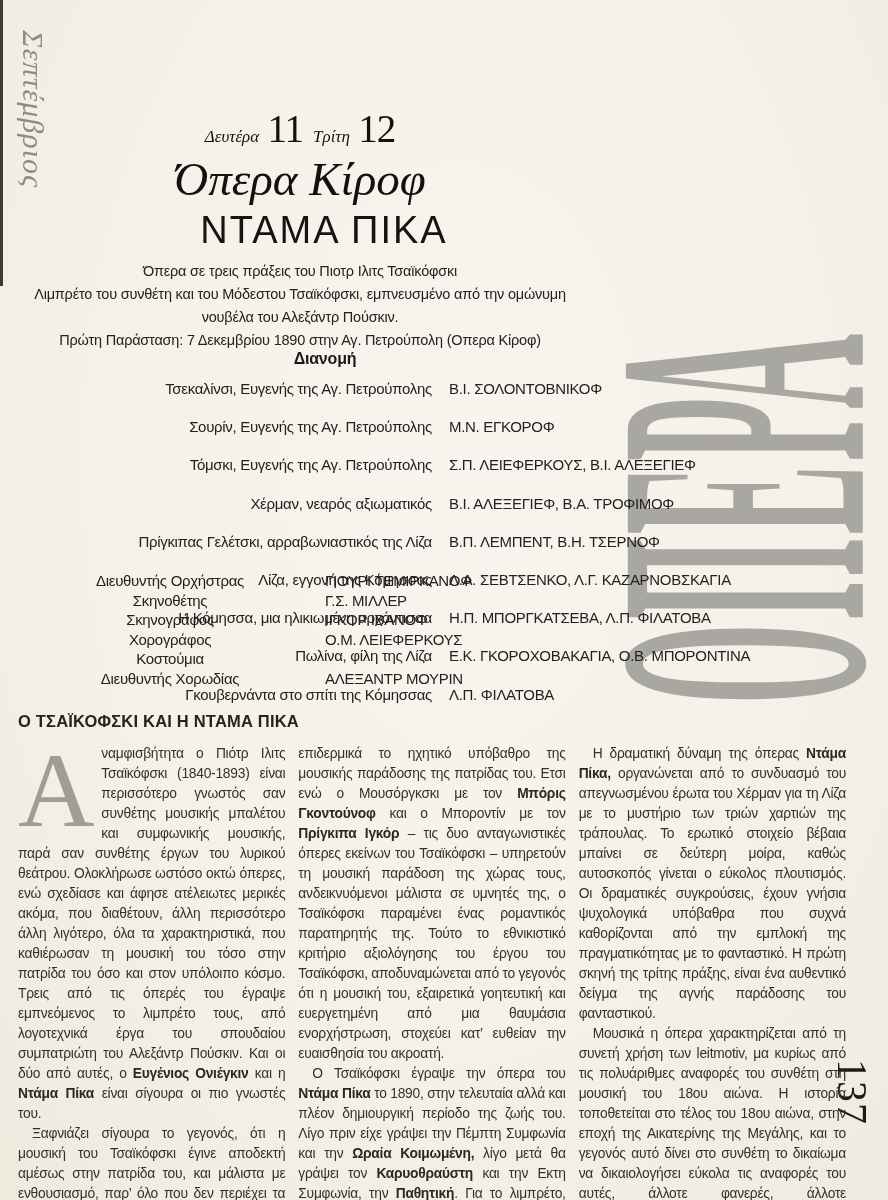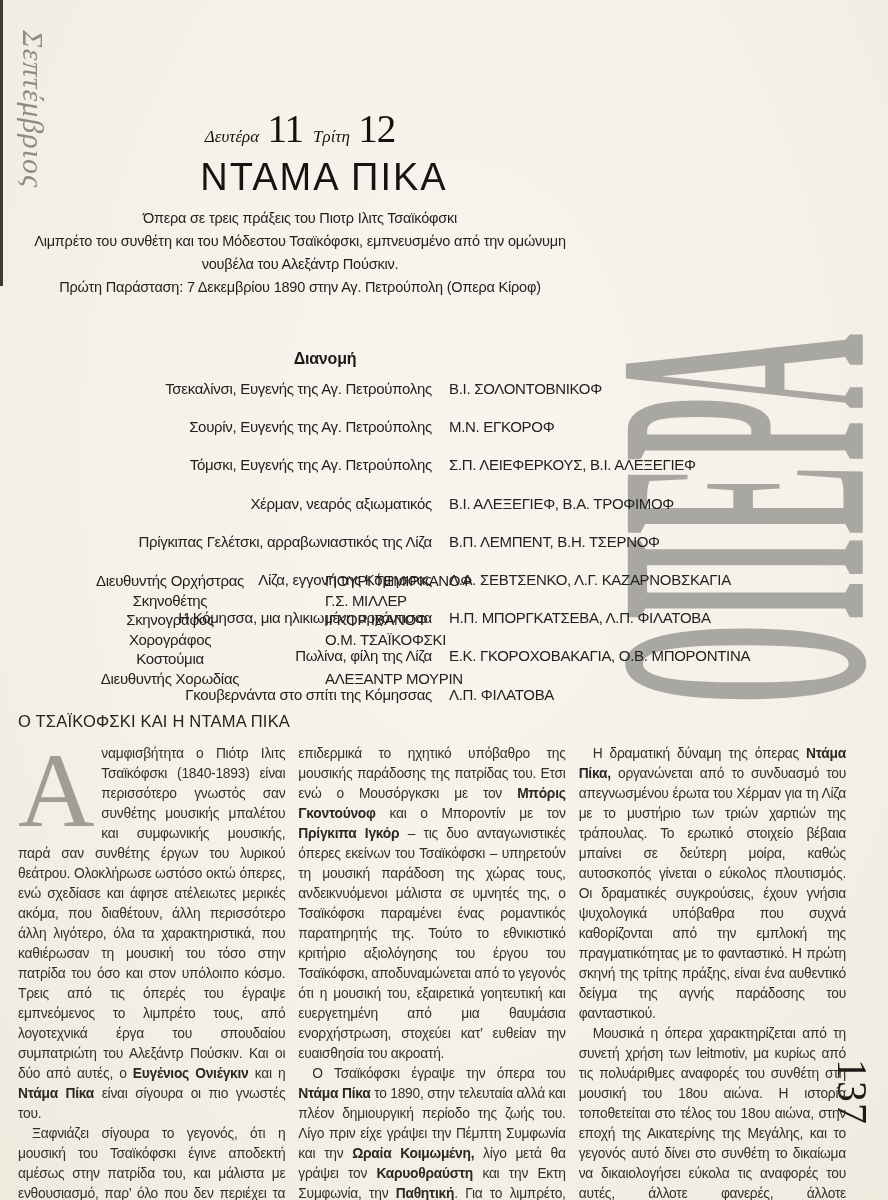--- a/index.html
+++ b/index.html
@@ -64,21 +64,21 @@
   .credits{position:absolute;left:30px;top:571px;width:640px;z-index:1;}
   .credits-grid{display:grid;grid-template-columns:280px 330px;column-gap:15px;}
   .credits-grid .clabel{text-align:center;}
   .credits-grid .clabel,.credits-grid .cvalue{
     font-size:15px;line-height:19.6px;letter-spacing:-0.3px;color:#24221f;white-space:nowrap;min-height:19.6px;
   }
 
   
   .article{position:absolute;left:18px;top:712px;width:828px;z-index:1;}
   .article h4{
-    margin:0 0 13px 0;font-size:16.5px;font-weight:normal;
+    margin:0 0 13px 0;font-size:16.5px;font-weight:bold;
     letter-spacing:0.2px;color:#2b201c;
   }
   .columns{display:flex;gap:13px;}
   .col{flex:1 1 0;min-width:0;}
   .apara{
     margin:0;font-size:13.8px;line-height:20px;letter-spacing:-0.25px;
     text-align:justify;color:#34312c;
   }
   .apara.indent{text-indent:14px;}
   .apara b{font-weight:bold;color:#2b2824;}
@@ -107,20 +107,21 @@
   <div class="scan-edge"></div>
 
   <div class="month">Σεπτέμβριος</div>
 
   <div class="watermark-wrap">
     <span class="watermark">ΟΠΕΡΑ</span>
   </div>
 
   <header class="masthead">
     <div class="dates"><span class="day">Δευτέρα </span><span class="num">11</span><span class="day">Τρίτη </span><span class="num">12</span></div>
+    <div class="company">Όπερα Κίροφ</div>
     <div class="worktitle">ΝΤΑΜΑ ΠΙΚΑ</div>
     <div class="subs">
       <p>Όπερα σε τρεις πράξεις του Πιοτρ Ιλιτς Τσαϊκόφσκι</p>
       <p>Λιμπρέτο του συνθέτη και του Μόδεστου Τσαϊκόφσκι, εμπνευσμένο από την ομώνυμη νουβέλα του Αλεξάντρ Πούσκιν.</p>
       <p>Πρώτη Παράσταση: 7 Δεκεμβρίου 1890 στην Αγ. Πετρούπολη (Οπερα Κίροφ)</p>
     </div>
   </header>
 
   <section class="cast">
     <h3>Διανομή</h3>
@@ -148,21 +149,21 @@
 
   <section class="credits">
     <div class="credits-grid">
         <div class="clabel">Διευθυντής Ορχήστρας</div>
         <div class="cvalue">ΓΙΟΥΡΙ ΤΕΜΙΡΚΑΝΟΦ</div>
         <div class="clabel">Σκηνοθέτης</div>
         <div class="cvalue">Γ.Σ. ΜΙΛΛΕΡ</div>
         <div class="clabel">Σκηνογράφος</div>
         <div class="cvalue">ΙΓΚΟΡ ΙΒΑΝΟΦ</div>
         <div class="clabel">Χορογράφος</div>
-        <div class="cvalue">Ο.Μ. ΤΣΑΪΚΟΦΣΚΙ</div>
+        <div class="cvalue">Ο.Μ. ΛΕΙΕΦΕΡΚΟΥΣ</div>
         <div class="clabel">Κοστούμια</div>
         <div class="cvalue">&nbsp;</div>
         <div class="clabel">Διευθυντής Χορωδίας</div>
         <div class="cvalue">ΑΛΕΞΑΝΤΡ ΜΟΥΡΙΝ</div>
       </div>
   </section>
 
   <section class="article">
     <h4>Ο ΤΣΑΪΚΟΦΣΚΙ ΚΑΙ Η ΝΤΑΜΑ ΠΙΚΑ</h4>
     <div class="columns">

